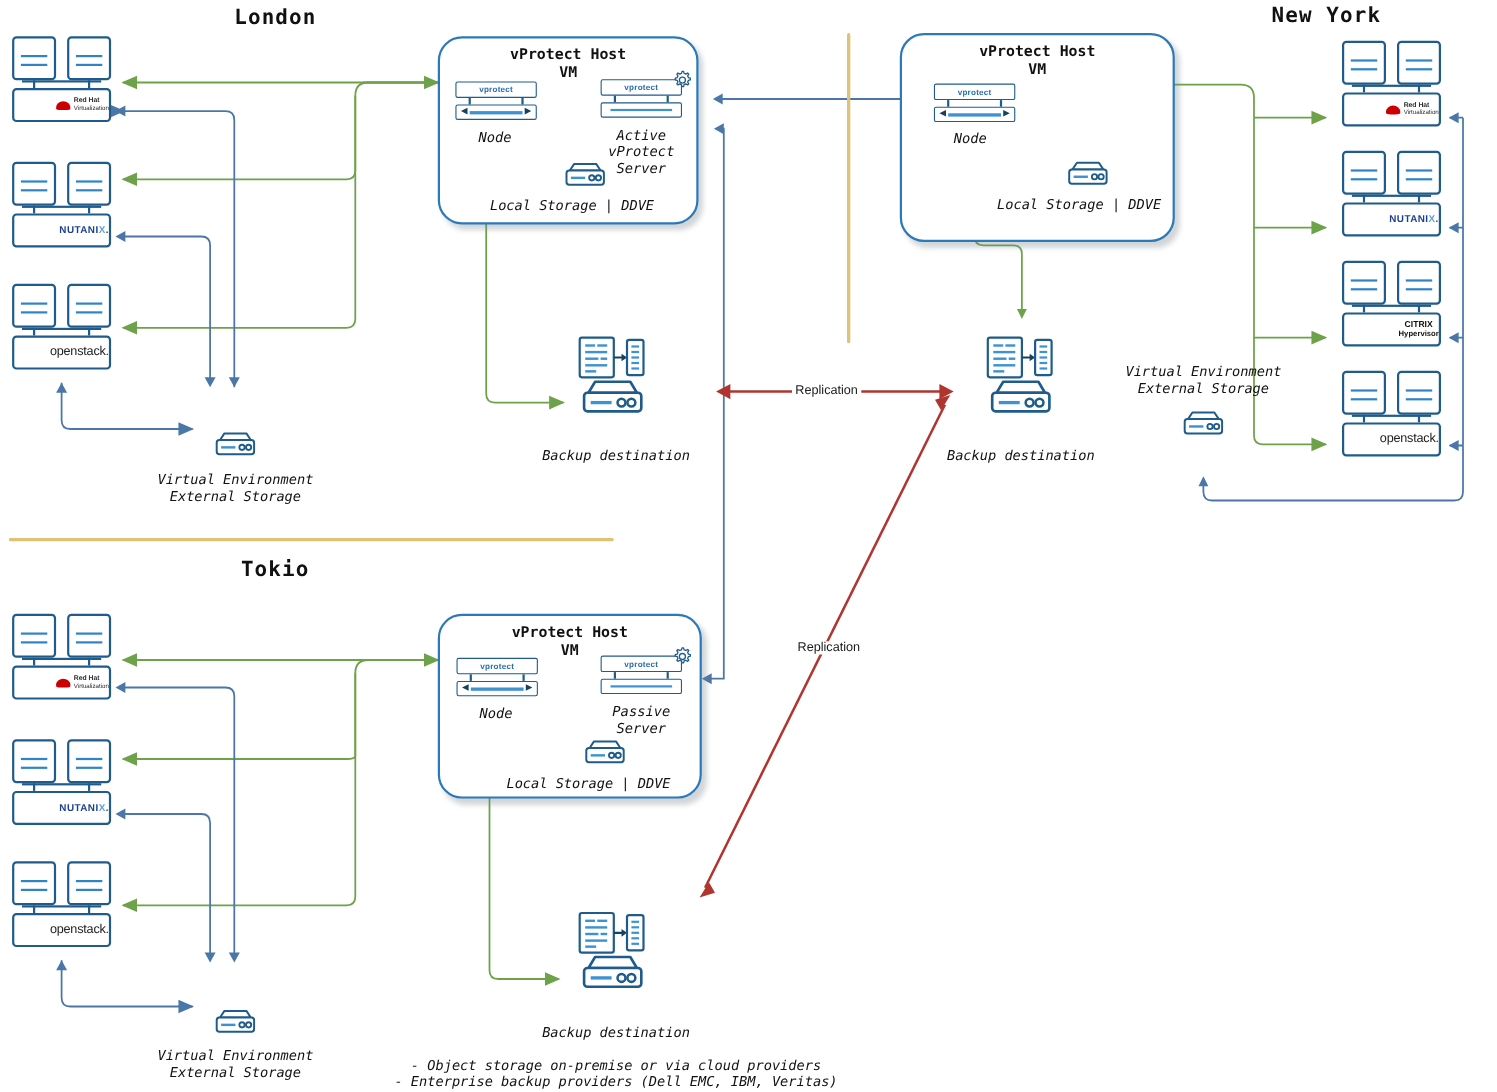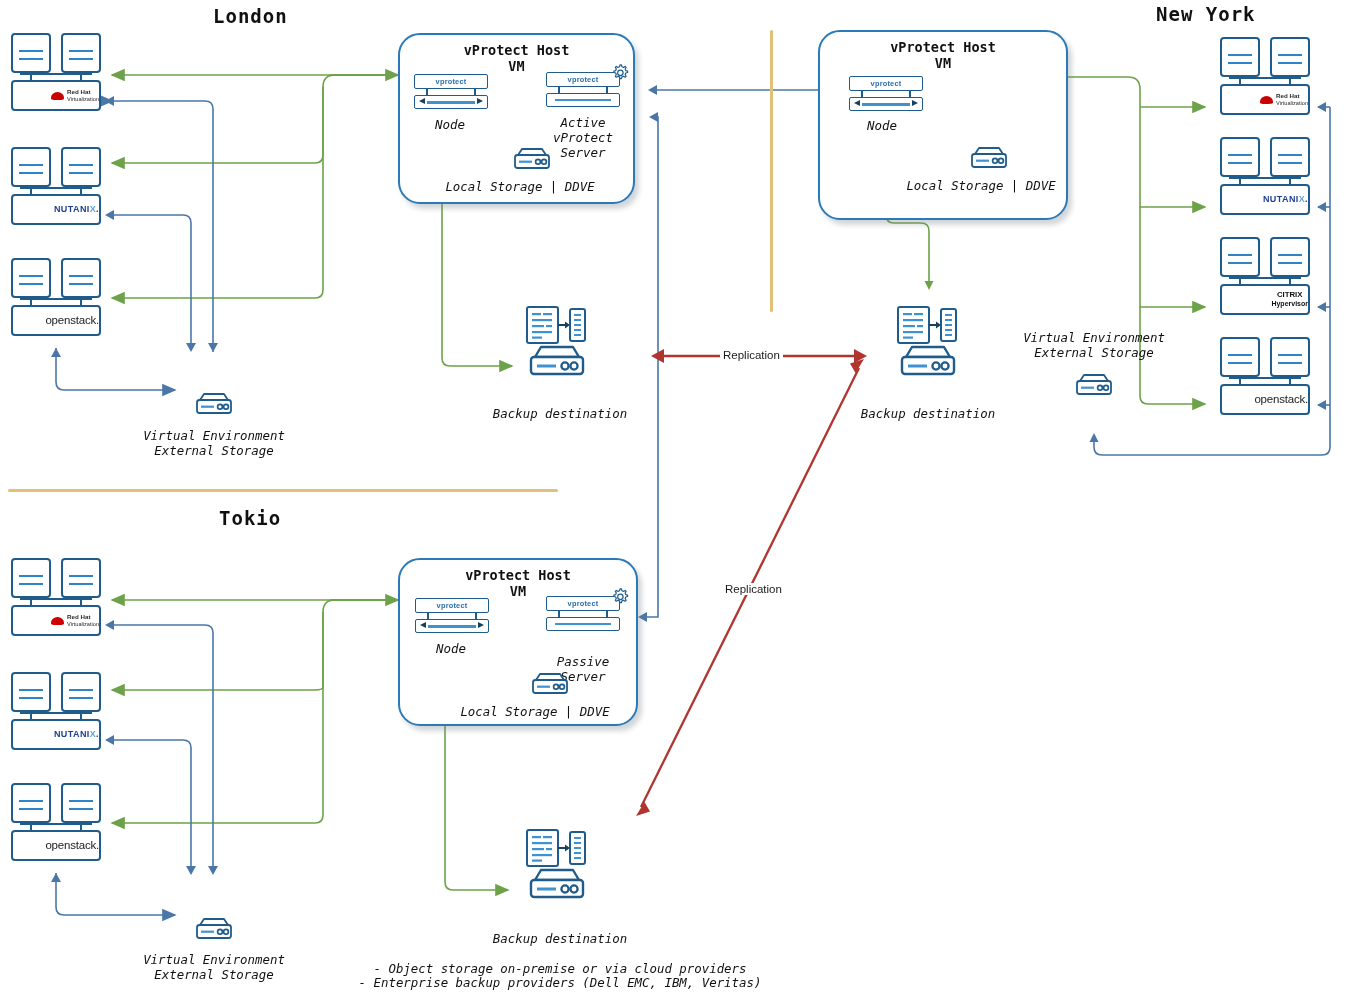--- a/index.html
+++ b/index.html
@@ -586,21 +586,21 @@
     <div class="low">
         <div class="line"></div>
       </div>
     <div class="gear">
       <svg viewBox="0 0 24 24" width="22" height="22">
         <path d="M12,3.2 l1.6,0 l0.5,2 a6,6 0 0 1 1.7,0.7 l1.8,-1.1 l1.1,1.1 l-1.1,1.8 a6,6 0 0 1 0.7,1.7 l2,0.5 l0,1.6 l-2,0.5 a6,6 0 0 1 -0.7,1.7 l1.1,1.8 l-1.1,1.1 l-1.8,-1.1 a6,6 0 0 1 -1.7,0.7 l-0.5,2 l-1.6,0 l-0.5,-2 a6,6 0 0 1 -1.7,-0.7 l-1.8,1.1 l-1.1,-1.1 l1.1,-1.8 a6,6 0 0 1 -0.7,-1.7 l-2,-0.5 l0,-1.6 l2,-0.5 a6,6 0 0 1 0.7,-1.7 l-1.1,-1.8 l1.1,-1.1 l1.8,1.1 a6,6 0 0 1 1.7,-0.7 z" fill="#fff" stroke="#1f5c8b" stroke-width="1.3" stroke-linejoin="round"></path>
         <circle cx="12.4" cy="11.8" r="3" fill="#fff" stroke="#1f5c8b" stroke-width="1.3"></circle>
       </svg>
     </div>
   </div>
-  <div class="vp-label" style="left:541px;top:654px;width:84px;">Passive
+  <div class="vp-label" style="left:541px;top:639px;width:84px;">Passive
 Server</div>
 
   <div class="puck" style="left:528px;top:671px;">
     <svg viewBox="0 0 44 26" width="44" height="26">
       <path d="M8,9 L12,3 L32,3 L36,9 Z" fill="#fff" stroke="#1f5c8b" stroke-width="1.8" stroke-linejoin="round"></path>
       <rect x="5" y="9" width="34" height="13" rx="2.5" fill="#fff" stroke="#1f5c8b" stroke-width="1.8"></rect>
       <rect x="9" y="14.6" width="13" height="2.2" fill="#3f92d2"></rect>
       <circle cx="28" cy="15.7" r="2.4" fill="none" stroke="#1f5c8b" stroke-width="1.7"></circle>
       <circle cx="34" cy="15.7" r="2.4" fill="none" stroke="#1f5c8b" stroke-width="1.7"></circle>
     </svg>

